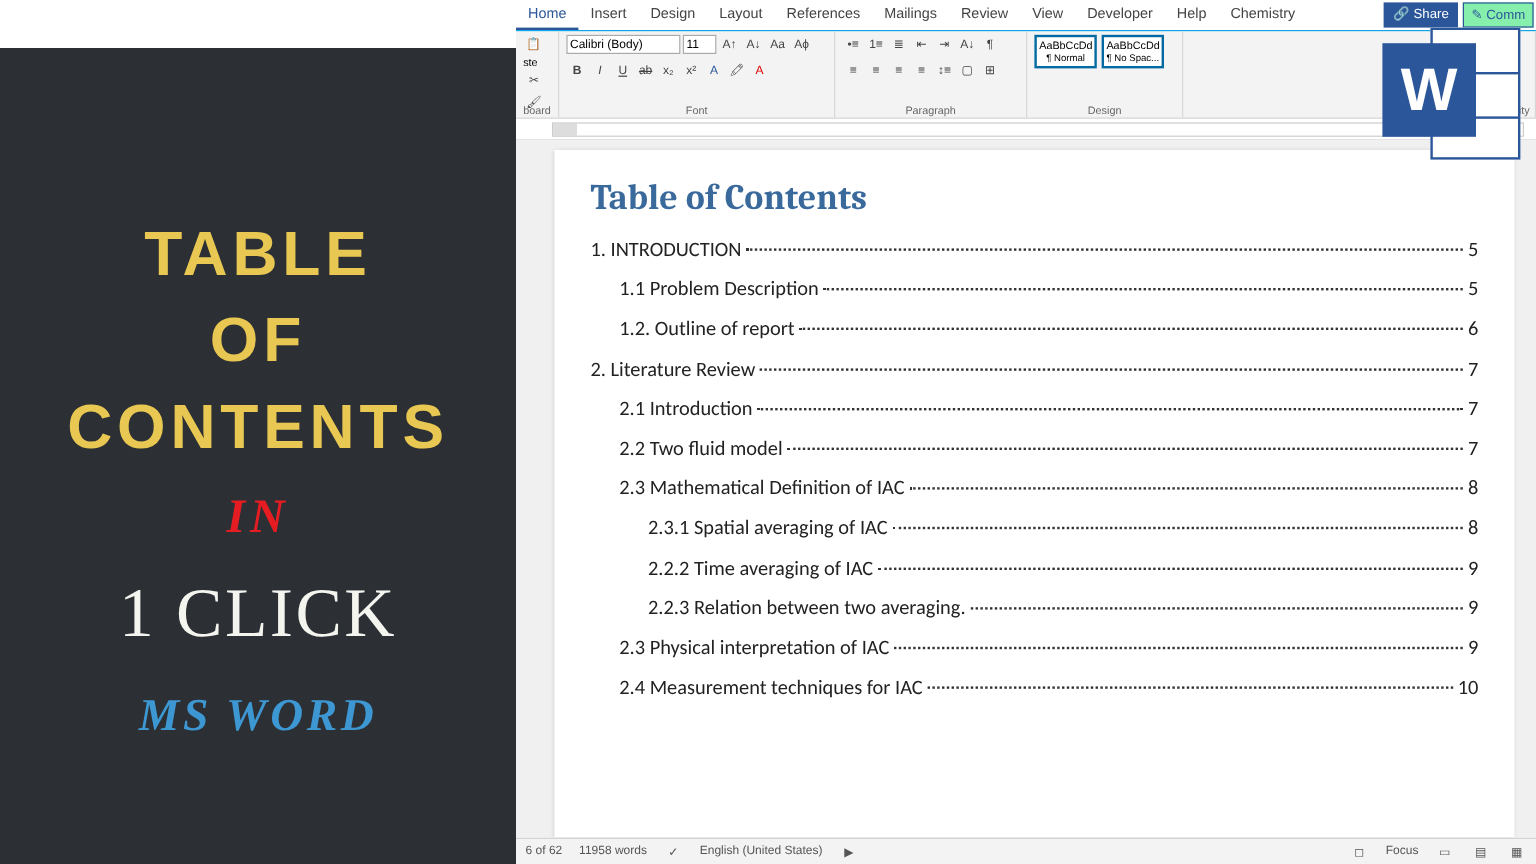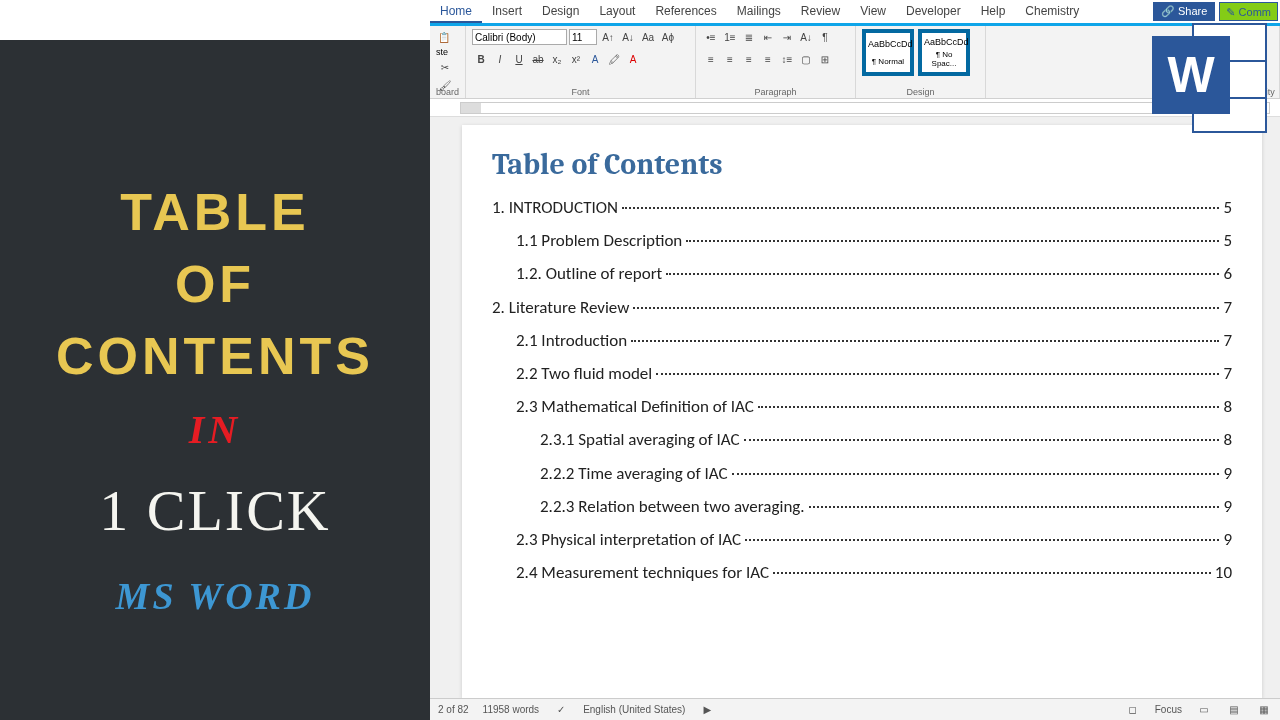--- a/index.html
+++ b/index.html
@@ -8,38 +8,38 @@
 .left-panel { width: 430px; height: 100%; background: #2c3034; display: flex; flex-direction: column; align-items: center; justify-content: center; padding: 20px; margin-top: 40px; }
 .title-word { font-family: Impact, 'Arial Black', sans-serif; font-weight: bold; letter-spacing: 4px; text-align: center; margin: 6px 0; }
 .yellow { color: #e8c752; font-size: 52px; }
 .red-italic { color: #e61c23; font-style: italic; font-size: 40px; font-family: Georgia, serif; margin: 14px 0; }
 .white { color: #f5f5f0; font-size: 58px; font-family: 'Times New Roman', serif; font-weight: normal; letter-spacing: 2px; margin: 10px 0; }
 .blue-italic { color: #3d97d3; font-style: italic; font-size: 38px; font-family: Georgia, serif; font-weight: bold; letter-spacing: 3px; margin-top: 20px; }
 
 .right-panel { flex: 1; height: 100%; background: #fff; position: relative; display: flex; flex-direction: column; }
 
 .ribbon { background: #f3f3f3; border-bottom: 1px solid #d0d0d0; }
-.tab-row { display: flex; height: 26px; background: #fff; border-bottom: 3px solid #0ea5e9; font-size: 12px; }
+.tab-row { display: flex; height: 26px; background: #fff; border-bottom: 1px solid #0ea5e9; font-size: 12px; }
 .tab { padding: 4px 10px; color: #444; cursor: pointer; }
 .tab.active { border-bottom: 2px solid #2b579a; color: #2b579a; font-weight: 500; }
 .tab-right { margin-left: auto; display: flex; }
 .share-btn { background: #2b579a; color: #fff; padding: 3px 8px; font-size: 11px; margin: 2px; }
-.comm-btn { background: #84cc16; color: #2b579a; padding: 3px 6px; font-size: 11px; margin: 2px; border: 1px solid #2b579a; }
+.comm-btn { background: #86efac; color: #2b579a; padding: 3px 6px; font-size: 11px; margin: 2px; border: 1px solid #2b579a; }
 
 .ribbon-body { display: flex; height: 72px; font-size: 10px; }
 .rgroup { border-right: 1px solid #d8d8d8; padding: 3px 6px 0; display: flex; flex-direction: column; position: relative; }
 .rgroup-label { position: absolute; bottom: 1px; left: 0; right: 0; text-align: center; font-size: 9px; color: #666; }
 .rgroup-content { display: flex; flex-direction: column; gap: 2px; }
 .font-row { display: flex; align-items: center; gap: 2px; }
 .font-select { font-size: 10px; width: 95px; height: 16px; border: 1px solid #aaa; background: #fff; padding: 0 2px; }
 .size-select { font-size: 10px; width: 28px; height: 16px; border: 1px solid #aaa; background: #fff; padding: 0 2px; }
 .btn-row { display: flex; gap: 1px; align-items: center; }
 .rbtn { width: 18px; height: 16px; display: inline-flex; align-items: center; justify-content: center; font-size: 10px; color: #444; }
 .styles-box { display: flex; gap: 4px; }
-.style-item { width: 52px; height: 47px; border: 4px solid #0369a1; background: #fff; font-size: 8px; text-align: center; padding: 2px; display:flex; flex-direction:column; justify-content:space-around; }
+.style-item { width: 52px; height: 28px; border: 2px solid #0369a1; background: #fff; font-size: 8px; text-align: center; padding: 2px; display:flex; flex-direction:column; justify-content:space-around; }
 .style-preview { font-size: 9px; }
 
 .ruler { height: 18px; background: #fff; border-bottom: 1px solid #ddd; position: relative; }
 .ruler-inner { position: absolute; left: 30px; right: 10px; top: 3px; height: 12px; background: linear-gradient(to right, #ddd 0 20px, #fff 20px); border: 1px solid #ccc; }
 
 .doc-area { flex: 1; background: #f0f0f0; overflow: hidden; padding: 8px 18px 0 32px; position: relative; }
 .page { background: #fff; box-shadow: 0 1px 4px rgba(0,0,0,0.15); padding: 22px 30px; height: 100%; }
 .toc-title { color: #3a6a9c; font-family: Cambria, Georgia, serif; font-weight: bold; font-size: 30px; margin-bottom: 12px; }
 .toc-entry { display: flex; align-items: baseline; font-size: 17px; font-family: Calibri, Arial, sans-serif; color: #222; margin: 6px 0; line-height: 1.6; }
 .toc-entry.level1 { padding-left: 0; }
@@ -244,21 +244,21 @@
             <div class="toc-entry level2">
               <span class="toc-label">2.4 Measurement techniques for IAC </span>
               <span class="toc-leader"></span>
               <span class="toc-page">10</span>
             </div>
           </div>
       </div>
     </div>
 
     <div class="statusbar">
-      <span>2 of 82</span>
+      <span>6 of 62</span>
       <span>11958 words</span>
       <span class="sb-icon">✓</span>
       <span>English (United States)</span>
       <span class="sb-icon">▶</span>
       <span class="spacer"></span>
       <span class="sb-icon">◻</span>
       <span>Focus</span>
       <span class="sb-icon">▭</span>
       <span class="sb-icon">▤</span>
       <span class="sb-icon">▦</span>

